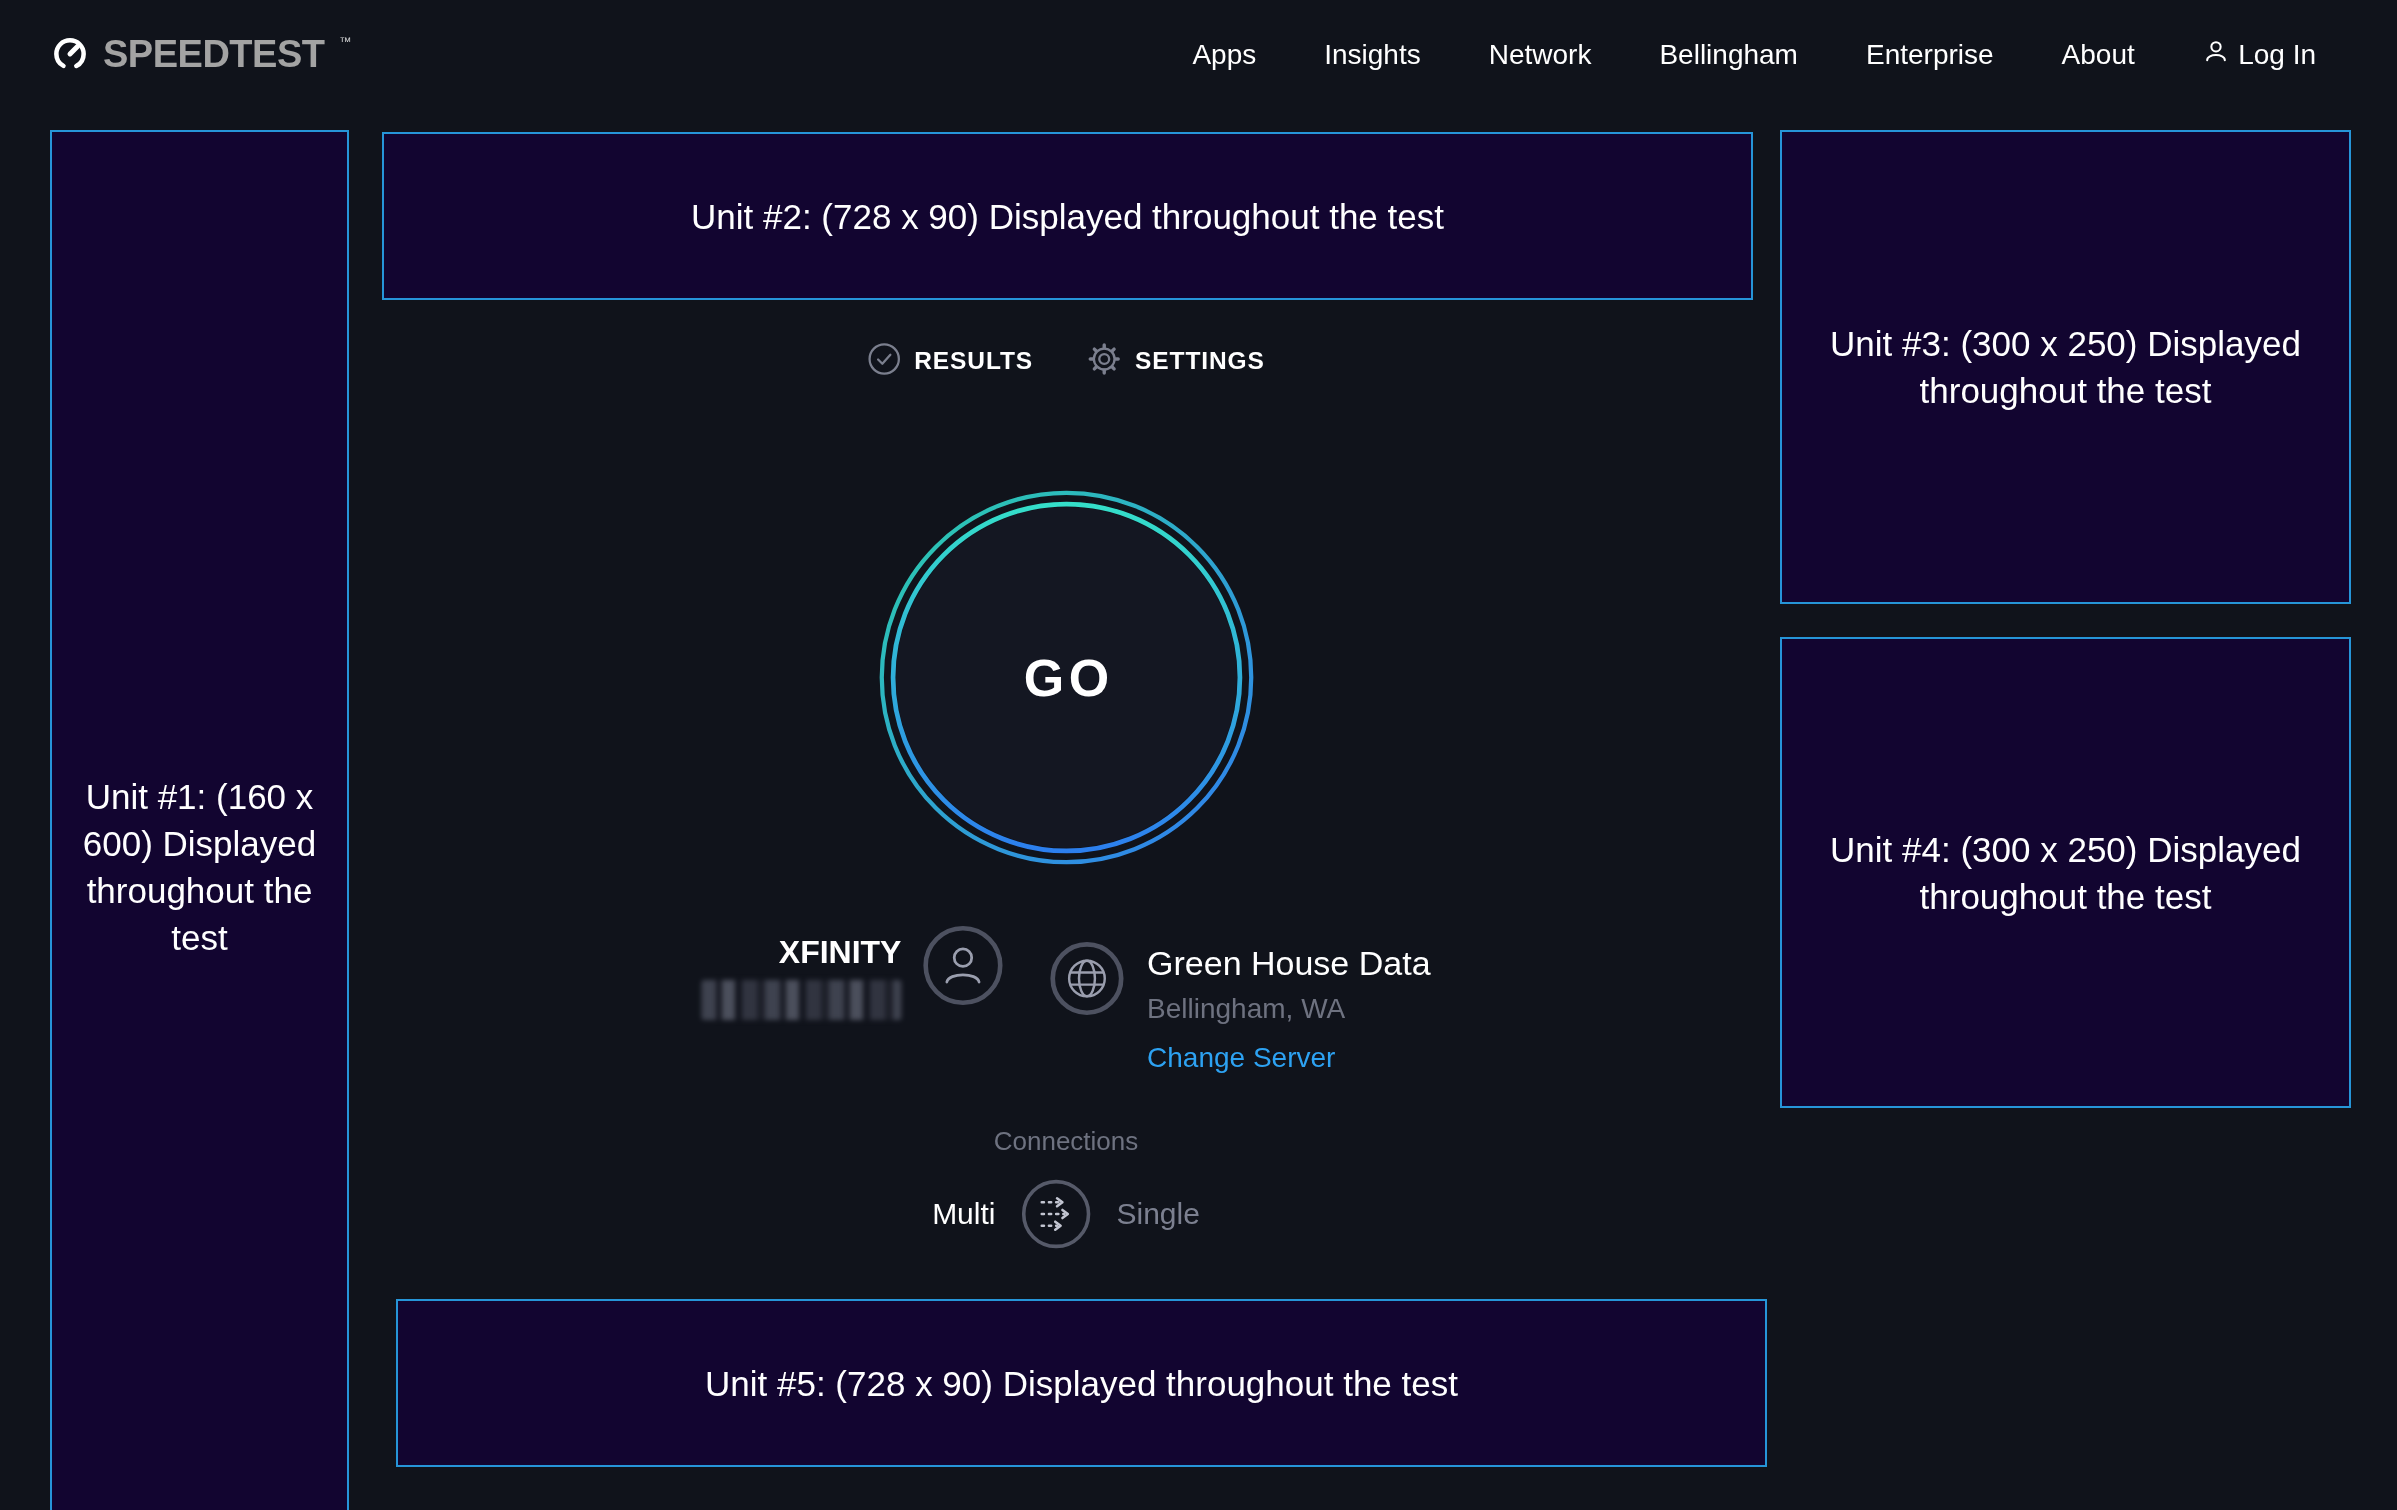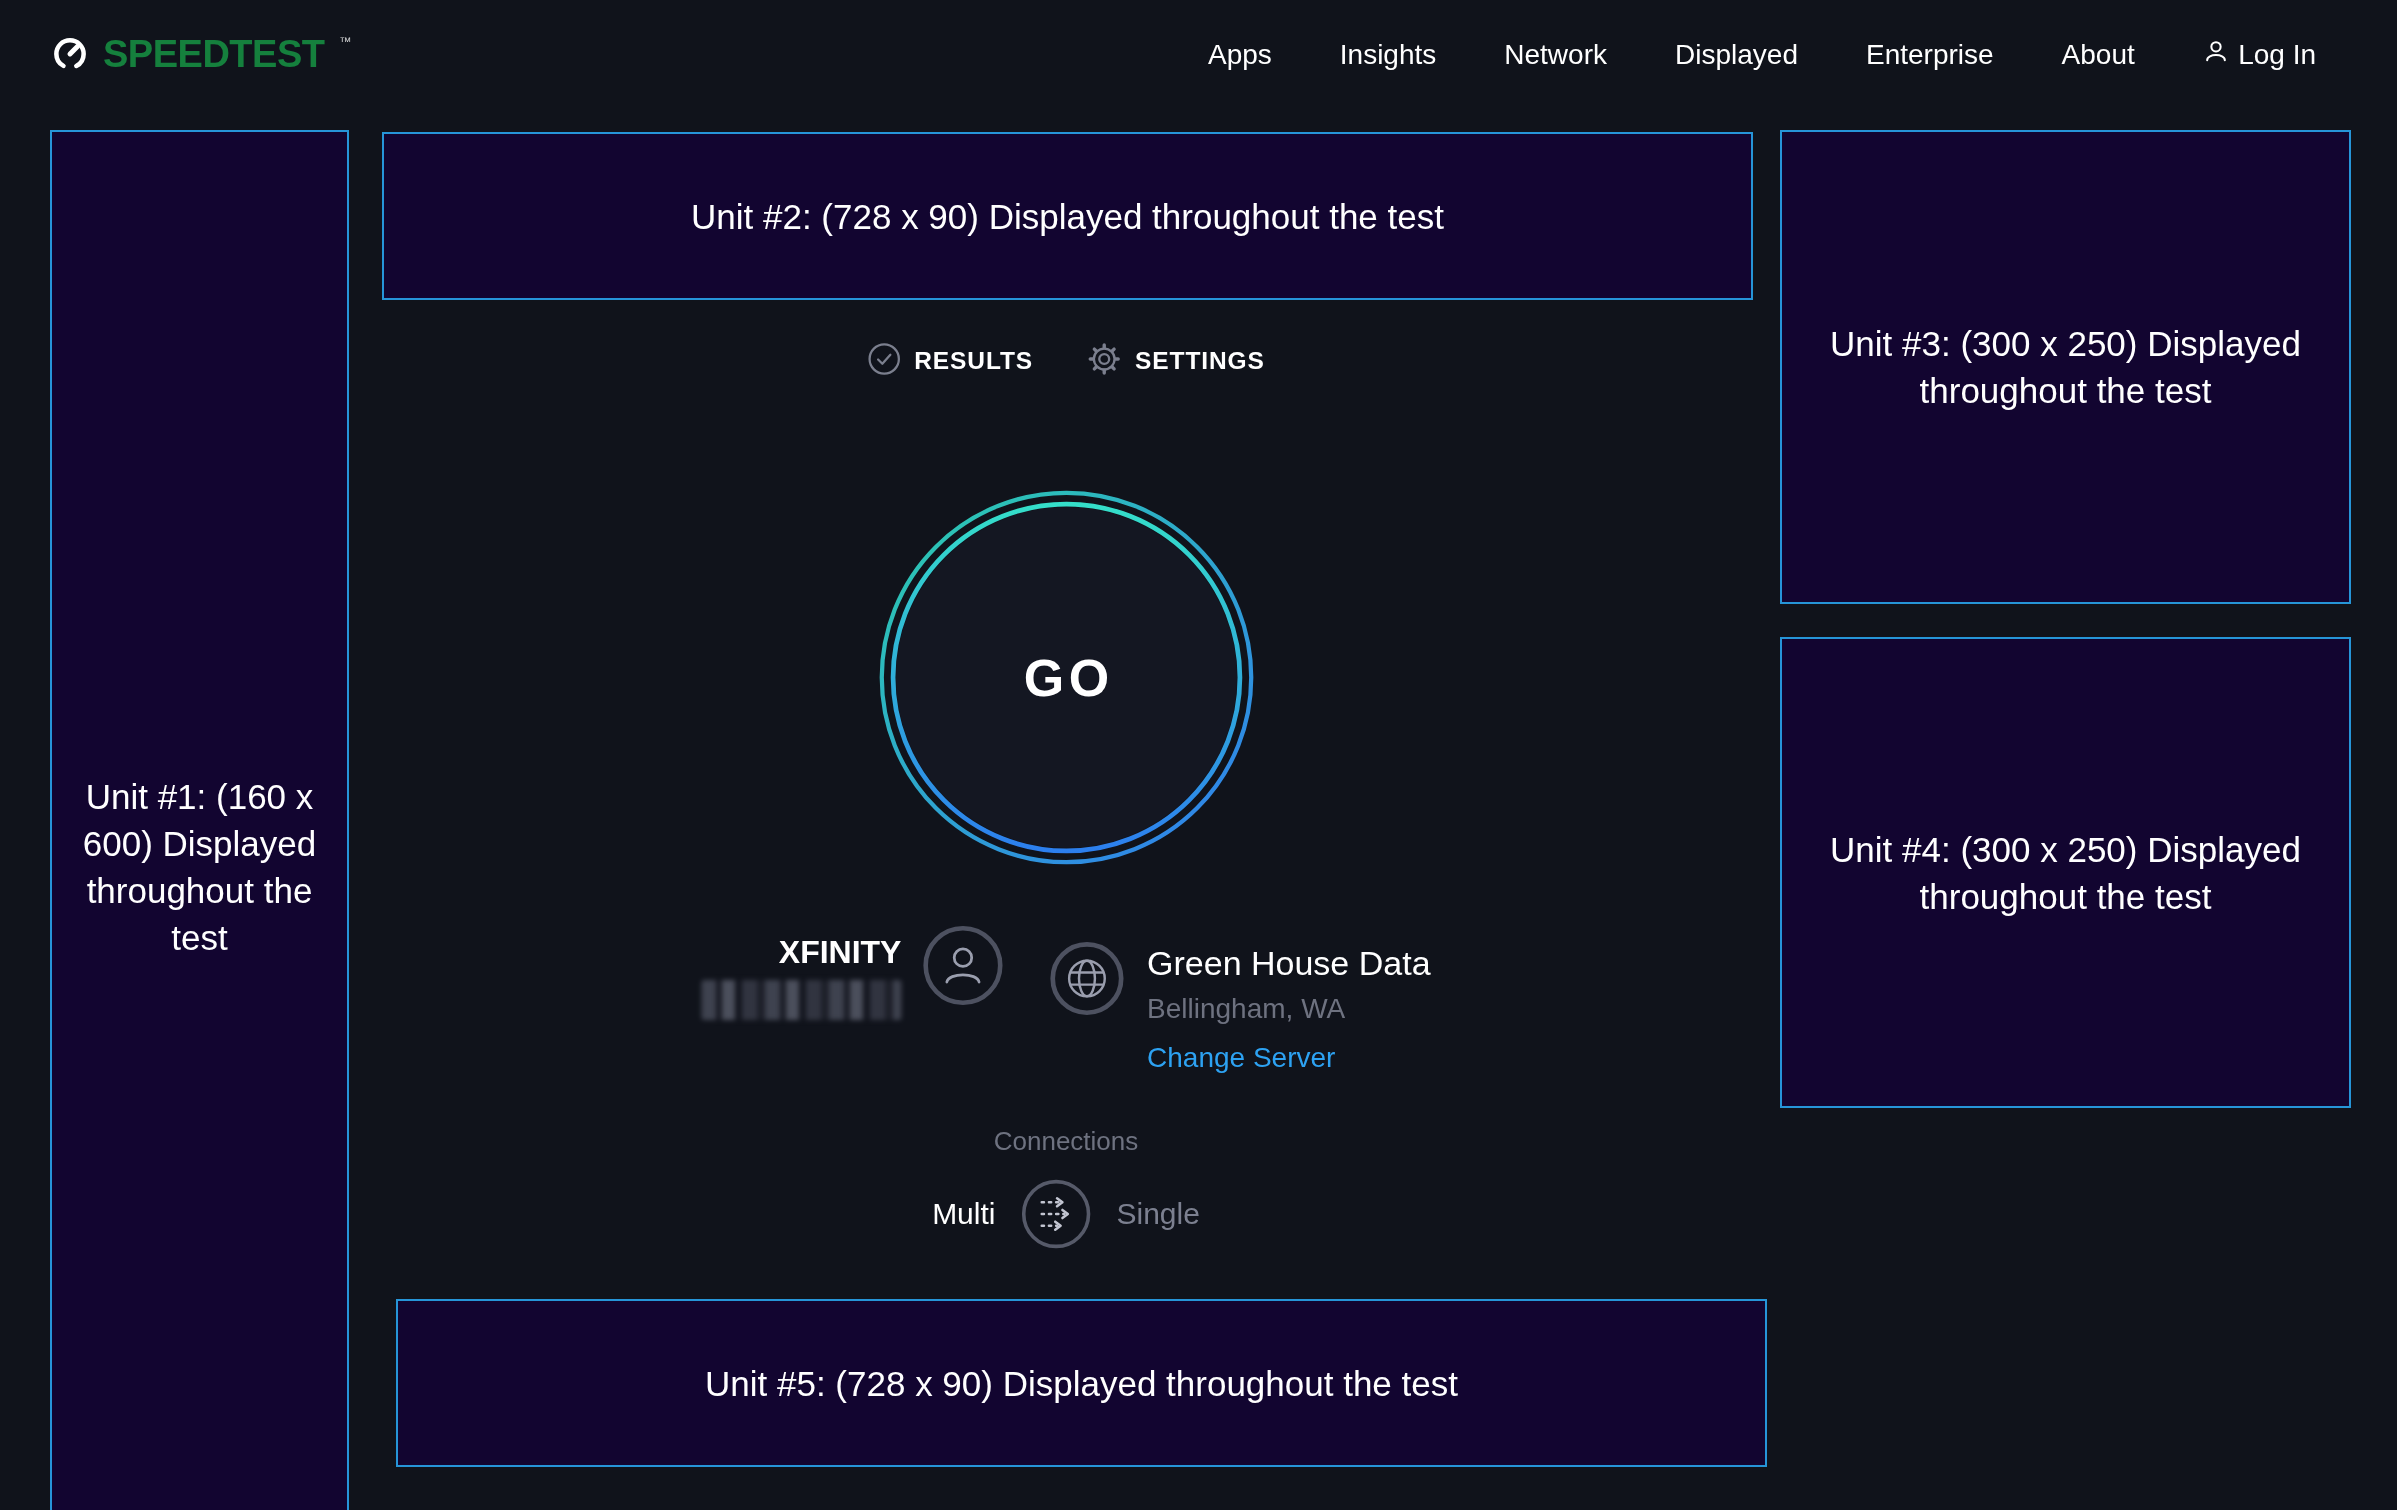--- a/index.html
+++ b/index.html
@@ -14,21 +14,21 @@
   }
   .app{position:absolute;inset:0;}
 
   
   .navbar{
     position:absolute;top:0;left:0;right:0;height:109px;
     display:flex;align-items:center;
     padding:0 81px 0 50px;box-sizing:border-box;
   }
   .logo{display:flex;align-items:center;gap:13px;cursor:pointer;}
-  .logo-text{font-size:38px;font-weight:700;letter-spacing:-0.5px;color:#15803d;position:relative;}
+  .logo-text{font-size:38px;font-weight:700;letter-spacing:-0.5px;color:#a3a3a3;position:relative;}
   .logo-tm{font-size:12.2px;position:relative;top:-13px;left:1.9px;opacity:.8;}
   .nav-items{margin-left:auto;display:flex;align-items:center;gap:68px;}
   .nav-link{font-size:28px;color:#fff;cursor:pointer;white-space:nowrap;}
   .nav-login{display:flex;align-items:center;gap:9.4px;cursor:pointer;font-size:28px;}
 
   
   .ad{
     position:absolute;
     background:#120530;
     border:2.8px solid #2695d8;
@@ -111,21 +111,21 @@
         </svg>
       </span>
       <span class="logo-text">SPEEDTEST</span>
       <span class="logo-tm">™</span>
     </div>
 
     <div class="nav-items">
       <span class="nav-link">Apps</span>
       <span class="nav-link">Insights</span>
       <span class="nav-link">Network</span>
-      <span class="nav-link">Displayed</span>
+      <span class="nav-link">Bellingham</span>
       <span class="nav-link">Enterprise</span>
       <span class="nav-link">About</span>
       <span class="nav-login">
         <span class="icon">
           <svg width="26" height="26" viewBox="0 0 28 28" fill="none">
             <circle cx="14" cy="9.5" r="5" stroke="#ffffff" stroke-width="2.2"></circle>
             <path d="M4.5 24 C4.5 16.5 23.5 16.5 23.5 24" stroke="#ffffff" stroke-width="2.2" stroke-linecap="round"></path>
           </svg>
         </span>
         <span>Log In</span>

